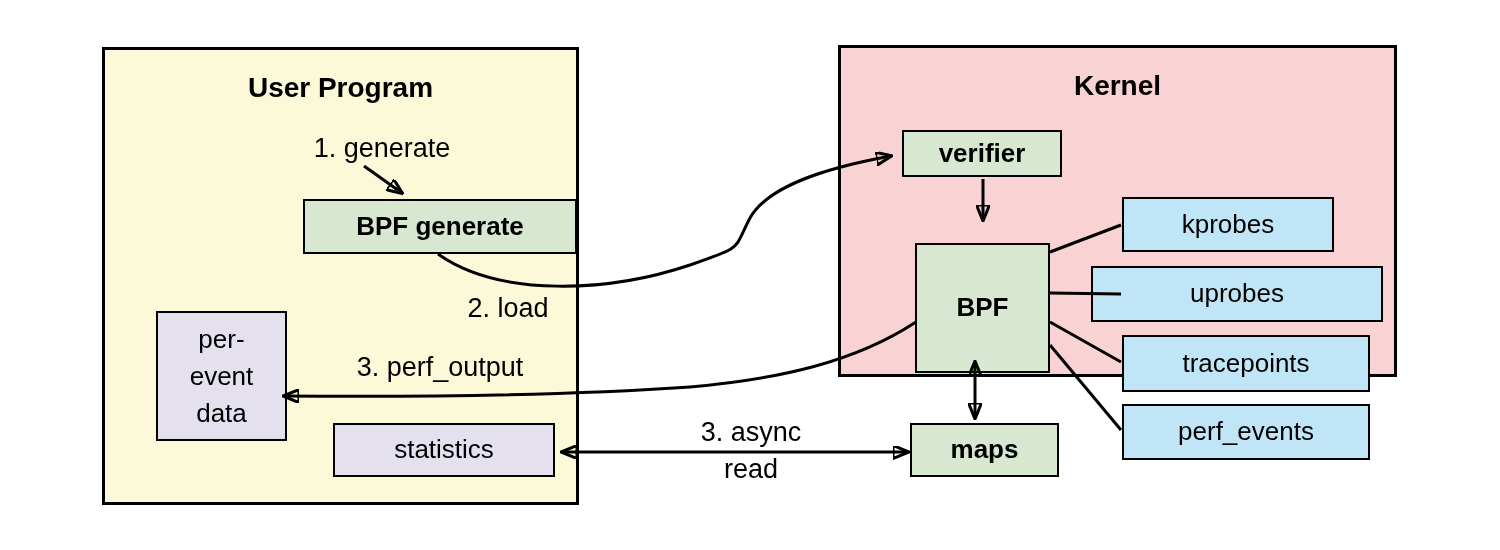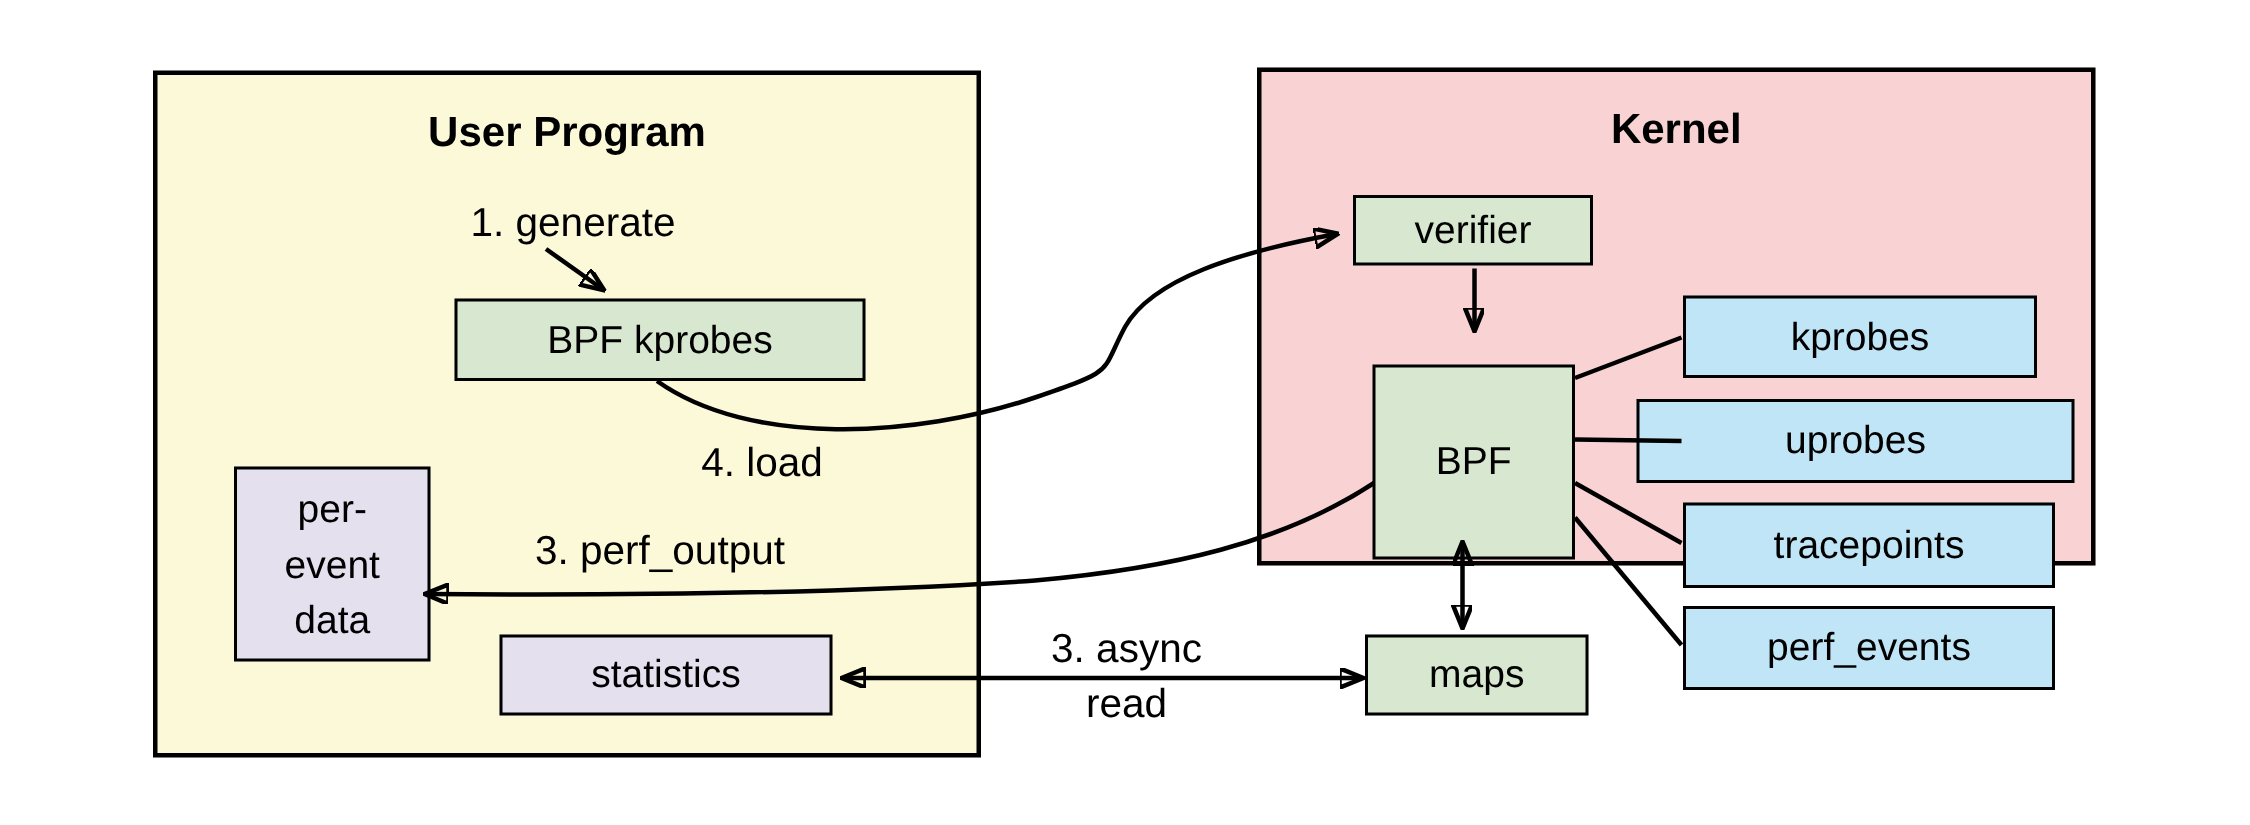--- a/index.html
+++ b/index.html
@@ -9,35 +9,35 @@
     font-family: "Liberation Sans", sans-serif;
     color: #000;
     overflow: hidden;
     background: #ffffff;
   }
   .big-box {
     position: absolute;
     border: 3px solid var(--border, #000);
     box-sizing: border-box;
   }
-  .big-box.user { left:102px; top:47px; width:552px; height:458px; background: var(--user-program-fill, #FCF9D8); }
+  .big-box.user { left:102px; top:47px; width:477px; height:458px; background: var(--user-program-fill, #FCF9D8); }
   .big-box.kernel { left:838px; top:45px; width:559px; height:332px; background: var(--kernel-fill, #F9D2D4); }
   .box-title {
     position: absolute; left: 0; right: 0; top: 22px;
     text-align: center; font-weight: bold; font-size: 28px;
   }
   .node {
     position: absolute;
     border: 2.5px solid var(--border, #000);
     box-sizing: border-box;
     display: flex; align-items: center; justify-content: center;
     font-size: 26px; text-align: center;
     line-height: 1.35;
   }
-  .node.green { background: var(--green-fill, #D8E7CF); }
+  .node.green { background: var(--green-fill, #D8E7CF); font-weight: bold; }
   .node.lavender { background: var(--lavender-fill, #E4E0EE); }
   .node.blue { background: var(--blue-fill, #BFE5F6); border-width: 2.5px; }
   .multiline { white-space: pre-line; line-height: 37px; }
   .ann {
     position: absolute; font-size: 27px; text-align: center;
   }
   #arrow-layer {
     position: absolute; left: 0; top: 0; width: 1500px; height: 550px;
     pointer-events: none;
   }
@@ -49,45 +49,45 @@
 <div id="canvas">
 
   <div class="big-box user">
     <div class="box-title">User Program</div>
   </div>
 
   <div class="big-box kernel">
     <div class="box-title">Kernel</div>
   </div>
 
-  <div class="node green" style="left:303px; top:199px; width:274px; height:55px;">BPF kprobes</div>
+  <div class="node green" style="left:303px; top:199px; width:274px; height:55px;">BPF generate</div>
 
   <div class="node lavender multiline" style="left:156px; top:311px; width:131px; height:130px;">per-
 event
 data</div>
 
   <div class="node lavender" style="left:333px; top:423px; width:222px; height:54px;">statistics</div>
 
   <div class="node green" style="left:902px; top:130px; width:160px; height:47px;">verifier</div>
 
   <div class="node green" style="left:915px; top:227px; width:135px; height:130px;margin-top:16px;">BPF</div>
 
   <div class="node green" style="left:910px; top:423px; width:149px; height:54px;">maps</div>
 
-  <div class="node blue" style="left:1122px; top:197px; width:236px; height:55px;">kprobes</div>
+  <div class="node blue" style="left:1122px; top:197px; width:212px; height:55px;">kprobes</div>
 
   <div class="node blue" style="left:1091px; top:266px; width:292px; height:56px;">uprobes</div>
 
   <div class="node blue" style="left:1122px; top:335px; width:248px; height:57px;">tracepoints</div>
 
   <div class="node blue" style="left:1122px; top:404px; width:248px; height:56px;">perf_events</div>
 
   <div class="ann" style="left:262px; top:133px; width:240px;">1. generate</div>
 
-  <div class="ann" style="left:388px; top:293px; width:240px;">4. load</div>
+  <div class="ann" style="left:388px; top:293px; width:240px;">2. load</div>
 
   <div class="ann" style="left:310px; top:352px; width:260px;">3. perf_output</div>
 
   <div class="ann multiline" style="left:651px; top:414px; width:200px;">3. async
 read</div>
 
   <svg id="arrow-layer" viewBox="0 0 1500 550" xmlns="http://www.w3.org/2000/svg">
     <defs>
       <marker id="arrow" markerUnits="userSpaceOnUse" markerWidth="17" markerHeight="14" refX="15" refY="6.5" orient="auto-start-reverse">
         <path d="M 0 0 L 16 6.5 L 0 13 z" fill="#000" stroke="none"></path>

